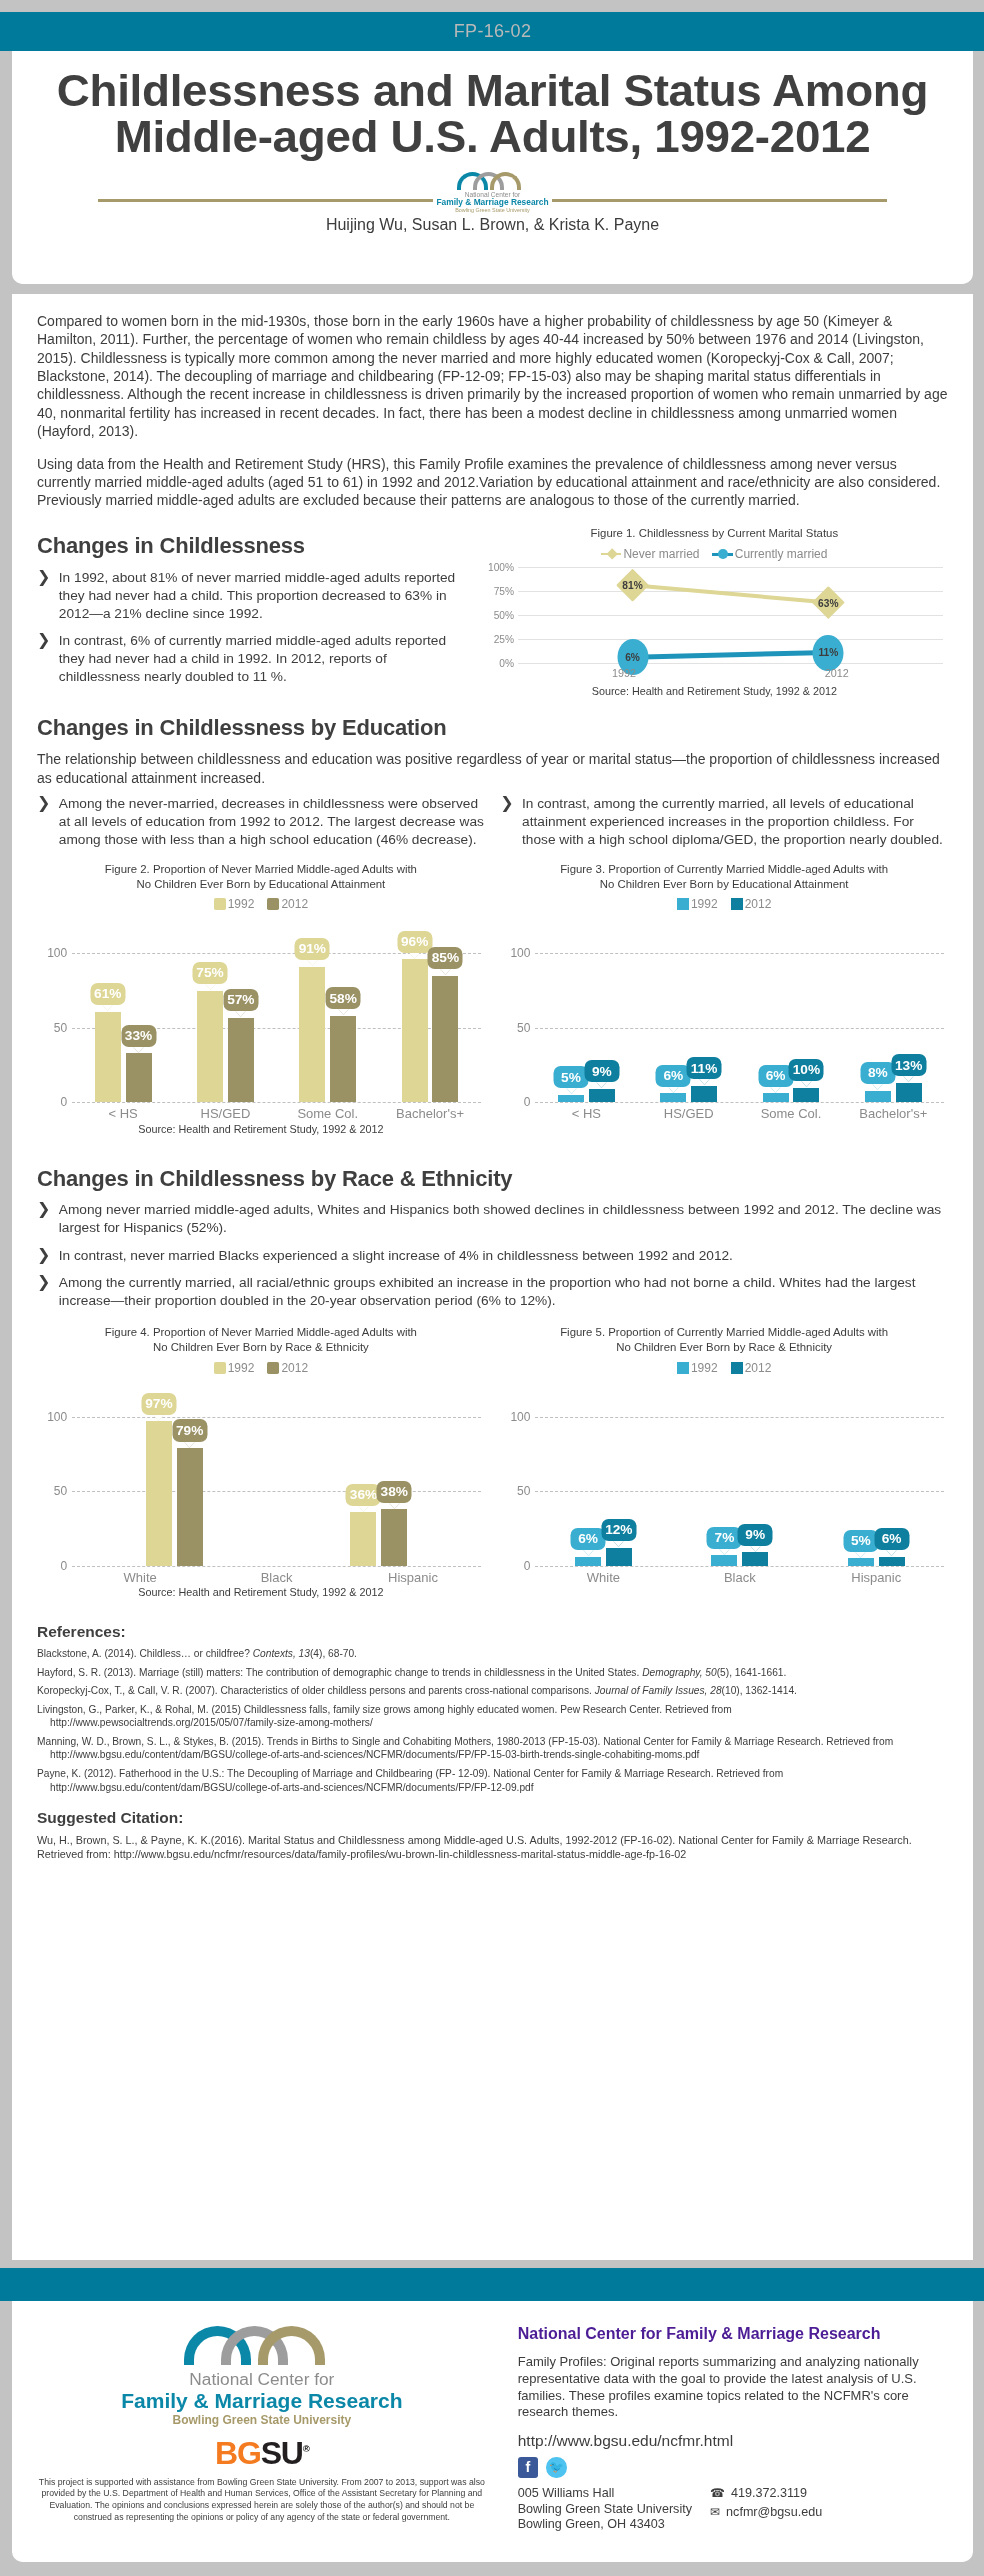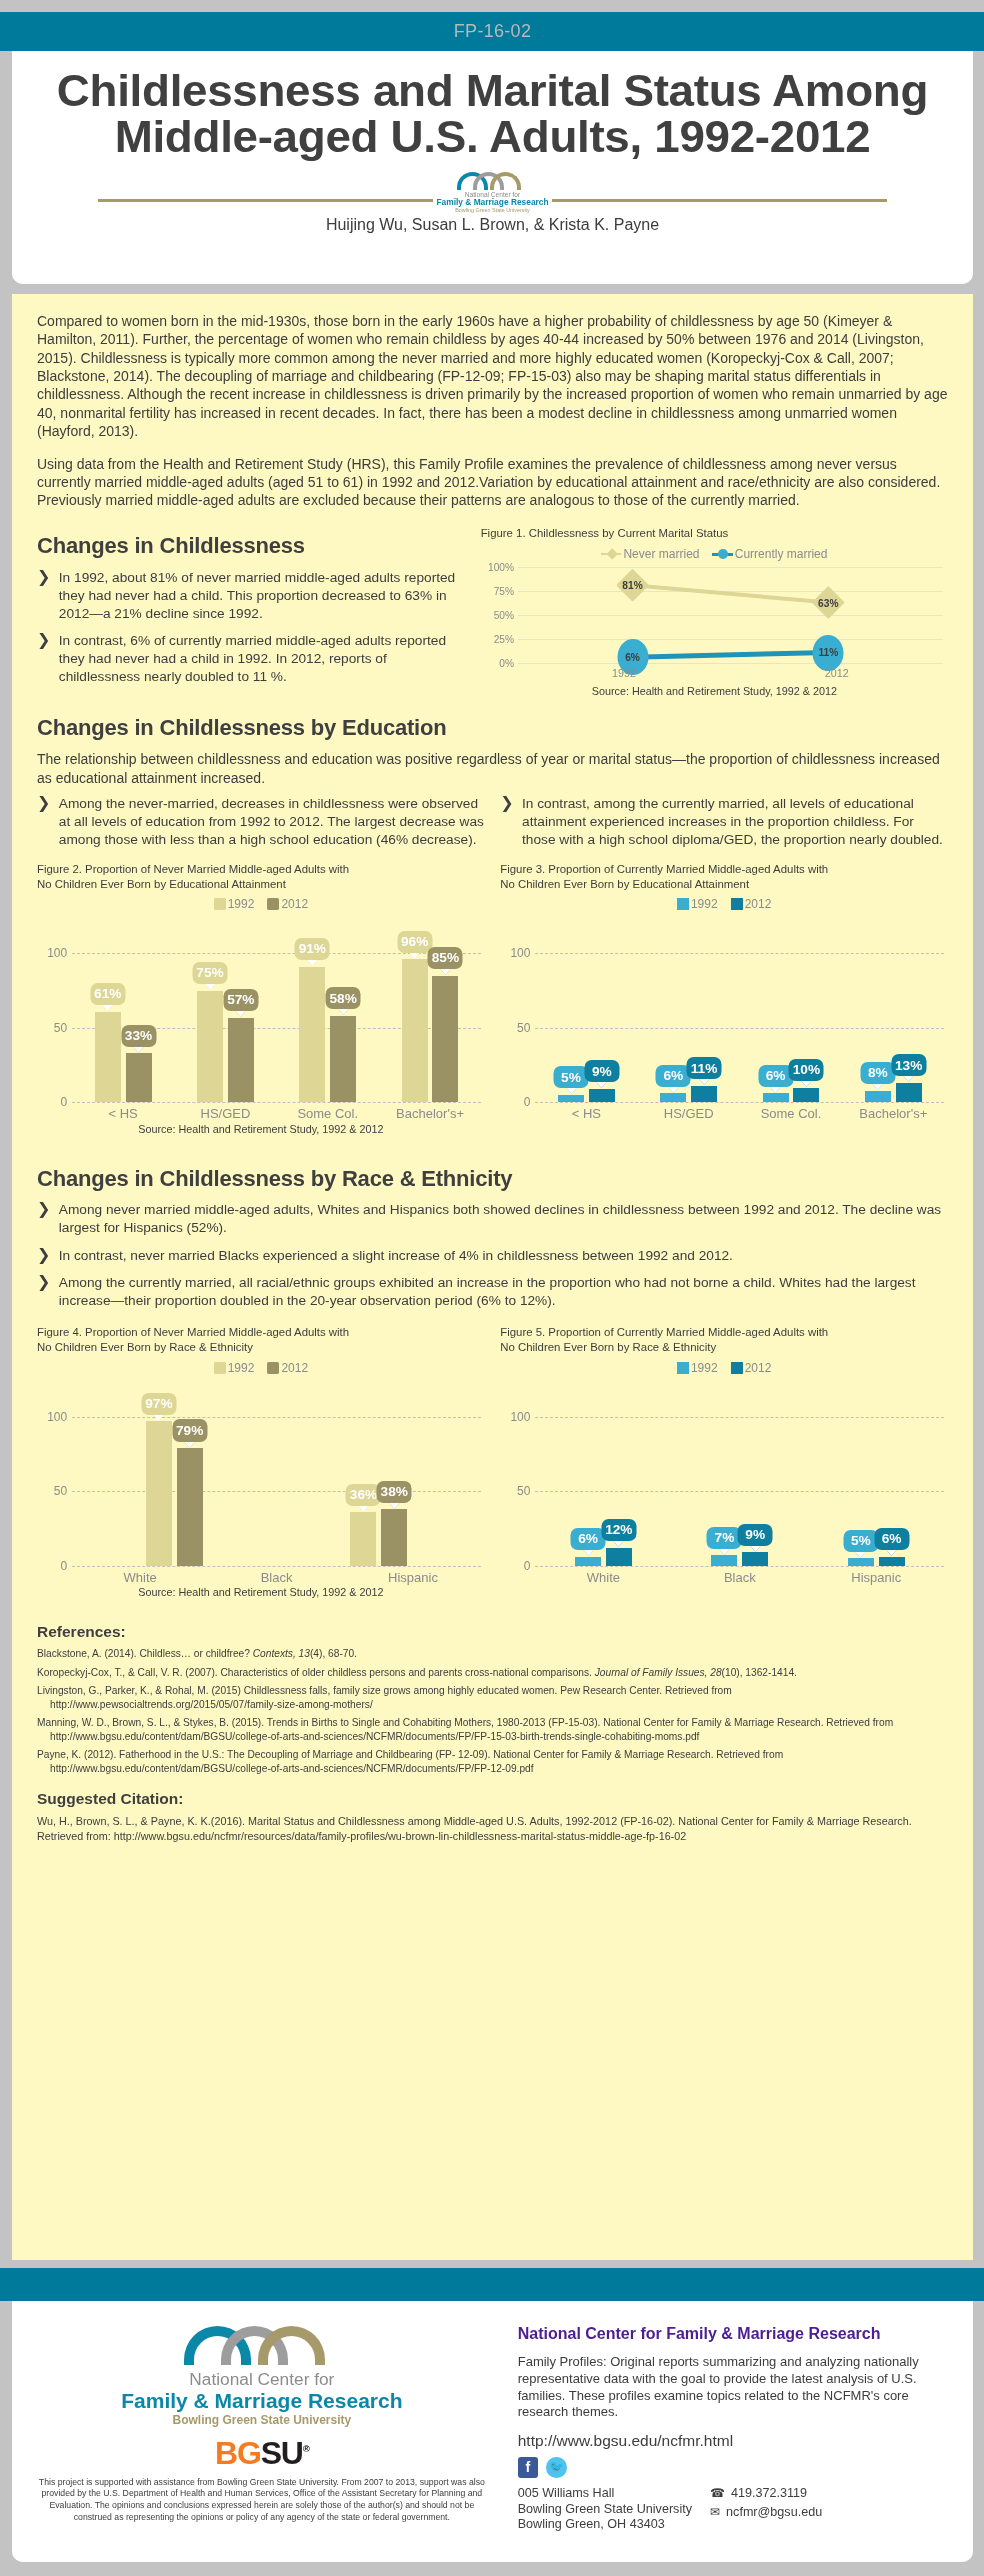--- a/index.html
+++ b/index.html
@@ -50,21 +50,21 @@
   .logo-l3 { font-size: 5.4px; color: #a79a6a; line-height: 1.2;
              font-family: "Liberation Sans Narrow","Liberation Sans",sans-serif; }
   .authors {
     margin-top: 7.2px; font-size: 16px; color: #3c3c3c;
     font-family: "Liberation Sans Narrow","Liberation Sans",sans-serif;
   }
 
   
   .body-card {
     position: absolute; left: 12px; top: 294px; width: 961px; height: 1966px;
-    background: #fef9c3; padding: 18px 25px 0 25px;
+    background: #ffffff; padding: 18px 25px 0 25px;
   }
   .para {
     font-size: 14px; line-height: 1.31; color: #3d3d3d; text-align: left;
     font-family: "Liberation Sans Narrow","Liberation Sans",sans-serif;
     margin-bottom: 14.3px;
   }
   h2.section {
     font-size: 22px; color: #3f3f3f; font-weight: 700; letter-spacing: -0.2px;
     font-family: "Liberation Sans Narrow","Liberation Sans",sans-serif;
     margin: 9.6px 0 9.6px 0;
@@ -72,21 +72,21 @@
   .bullet { display: flex; gap: 8.4px; margin-bottom: 9.6px; }
   .bullet .chev { flex: 0 0 auto; font-size: 16px; color: #3f3f3f; line-height: 1.05;
                   font-family: "Liberation Sans","DejaVu Sans",sans-serif; }
   .bullet .btxt { font-size: 13.7px; line-height: 1.3; color: #3d3d3d;
                   font-family: "Liberation Sans Narrow","Liberation Sans",sans-serif; }
 
   .two-col { display: flex; gap: 15.5px; }
   .col { flex: 1 1 0; min-width: 0; }
 
   .fig-title {
-    font-size: 11.4px; color: #3d3d3d; line-height: 1.3;
+    text-align: center; font-size: 11.4px; color: #3d3d3d; line-height: 1.3;
     font-family: "Liberation Sans Narrow","Liberation Sans",sans-serif;
     margin-bottom: 6px;
   }
   .fig-source {
     text-align: center; font-size: 10.8px; color: #3d3d3d; margin-top: 3.6px;
     font-family: "Liberation Sans Narrow","Liberation Sans",sans-serif;
   }
 
   
   .legend { display: flex; justify-content: center; gap: 13px; align-items: center; margin-bottom: 6px; }
@@ -595,20 +595,21 @@
           <span>White</span>
           <span>Black</span>
           <span>Hispanic</span>
         </div>
       </div>
     </div>
   </div>
 
   <h3 class="refhead" style="margin-top:25px;">References:</h3>
   <div class="ref">Blackstone, A. (2014). Childless… or childfree? <i>Contexts, 13</i>(4), 68-70.</div>
+  <div class="ref">Hayford, S. R. (2013). Marriage (still) matters: The contribution of demographic change to trends in childlessness in the United States. <i>Demography, 50</i>(5), 1641-1661.</div>
   <div class="ref">Koropeckyj-Cox, T., &amp; Call, V. R. (2007). Characteristics of older childless persons and parents cross-national comparisons. <i>Journal of Family Issues, 28</i>(10), 1362-1414.</div>
   <div class="ref">Livingston, G., Parker, K., &amp; Rohal, M. (2015) Childlessness falls, family size grows among highly educated women. Pew Research Center. Retrieved from http://www.pewsocialtrends.org/2015/05/07/family-size-among-mothers/</div>
   <div class="ref">Manning, W. D., Brown, S. L., &amp; Stykes, B. (2015). Trends in Births to Single and Cohabiting Mothers, 1980-2013 (FP-15-03). National Center for Family &amp; Marriage Research. Retrieved from http://www.bgsu.edu/content/dam/BGSU/college-of-arts-and-sciences/NCFMR/documents/FP/FP-15-03-birth-trends-single-cohabiting-moms.pdf</div>
   <div class="ref">Payne, K. (2012). Fatherhood in the U.S.: The Decoupling of Marriage and Childbearing (FP- 12-09). National Center for Family &amp; Marriage Research. Retrieved from http://www.bgsu.edu/content/dam/BGSU/college-of-arts-and-sciences/NCFMR/documents/FP/FP-12-09.pdf</div>
 
   <h3 class="refhead" style="margin-top:14.3px;">Suggested Citation:</h3>
   <div class="cite">Wu, H., Brown, S. L., &amp; Payne, K. K.(2016). Marital Status and Childlessness among Middle-aged U.S. Adults, 1992-2012 (FP-16-02). National Center for Family &amp; Marriage Research. Retrieved from: http://www.bgsu.edu/ncfmr/resources/data/family-profiles/wu-brown-lin-childlessness-marital-status-middle-age-fp-16-02</div>
 </div>
 
 <div class="foot-bar"></div>

